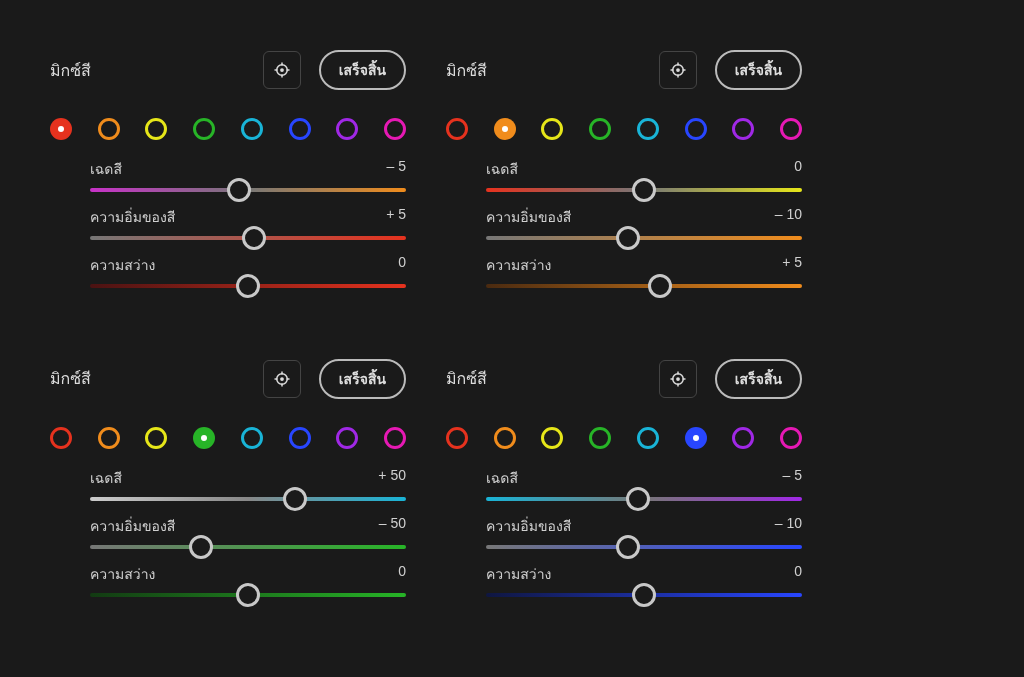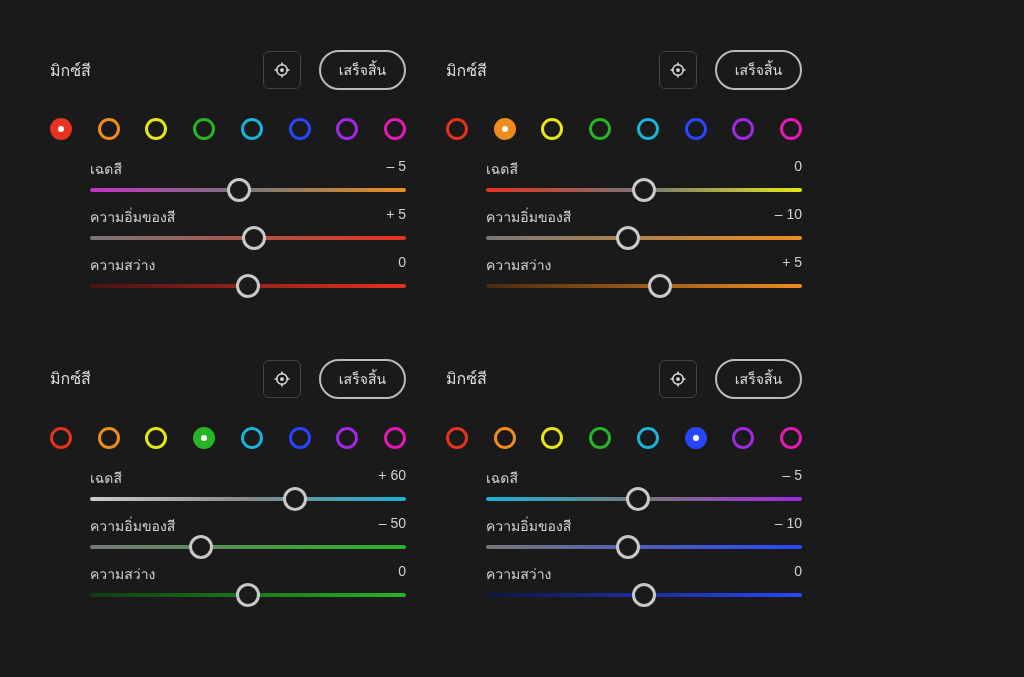--- a/index.html
+++ b/index.html
@@ -1,20 +1,20 @@
 <!DOCTYPE html>
 <html><head>
 <meta charset="utf-8">
 <style>
   html,body{margin:0;padding:0;background:#1a1a1a;color:#d0d0d0;font-family:Arial,Helvetica,sans-serif;font-size:14px;}
   .wrap{width:852px;height:677px;display:grid;grid-template-columns:1fr 1fr;grid-template-rows:1fr 1fr;box-sizing:border-box;padding:30px 30px;}
   .panel{padding:20px 20px;box-sizing:border-box;}
   .hdr{display:flex;align-items:center;justify-content:space-between;margin-bottom:28px;}
   .title{font-size:16px;color:#dcdcdc;}
-  .hdr-right{display:flex;align-items:center;gap:18px;}
+  .hdr-right{display:flex;align-items:center;gap:18px;font-weight:bold;}
   .target-btn{width:36px;height:36px;border:1px solid #444;border-radius:6px;display:flex;align-items:center;justify-content:center;cursor:pointer;}
   .target-icon svg{display:block;}
   .done-btn{border:2px solid #bbb;border-radius:22px;padding:7px 18px;color:#ddd;cursor:pointer;font-size:14px;}
   .swatches{display:flex;justify-content:space-between;margin-bottom:18px;}
   .swatch{width:22px;height:22px;border-radius:50%;box-sizing:border-box;border:3px solid;cursor:pointer;position:relative;}
   .swatch.sel::after{content:"";position:absolute;width:6px;height:6px;background:#fff;border-radius:50%;left:50%;top:50%;transform:translate(-50%,-50%);}
   .swatch.sel-fill{border-width:0!important;}
   .row{margin-top:14px;margin-left:40px;}
   .row-lbl{display:flex;justify-content:space-between;color:#d0d0d0;font-size:14px;margin-bottom:8px;}
   .track{height:4px;border-radius:2px;position:relative;cursor:pointer;}
@@ -163,21 +163,21 @@
         <div class="swatch" style="border-color: rgb(230, 230, 25);"></div>
         <div class="swatch sel sel-fill" style="border-color: rgb(39, 180, 39); background: rgb(39, 180, 39);"></div>
         <div class="swatch" style="border-color: rgb(25, 180, 215);"></div>
         <div class="swatch" style="border-color: rgb(40, 70, 255);"></div>
         <div class="swatch" style="border-color: rgb(160, 40, 230);"></div>
         <div class="swatch" style="border-color: rgb(230, 25, 180);"></div>
       </div>
       <div class="row">
         <div class="row-lbl">
           <span>เฉดสี</span>
-          <span>+ 60</span>
+          <span>+ 50</span>
         </div>
         <div class="track" style="background: linear-gradient(to right, rgb(204, 204, 204) 0%, rgb(136, 136, 136) 50%, rgb(25, 180, 215) 100%);">
           <div class="thumb" style="left: 65%;"></div>
         </div>
       </div>
       <div class="row">
         <div class="row-lbl">
           <span>ความอิ่มของสี</span>
           <span>– 50</span>
         </div>

